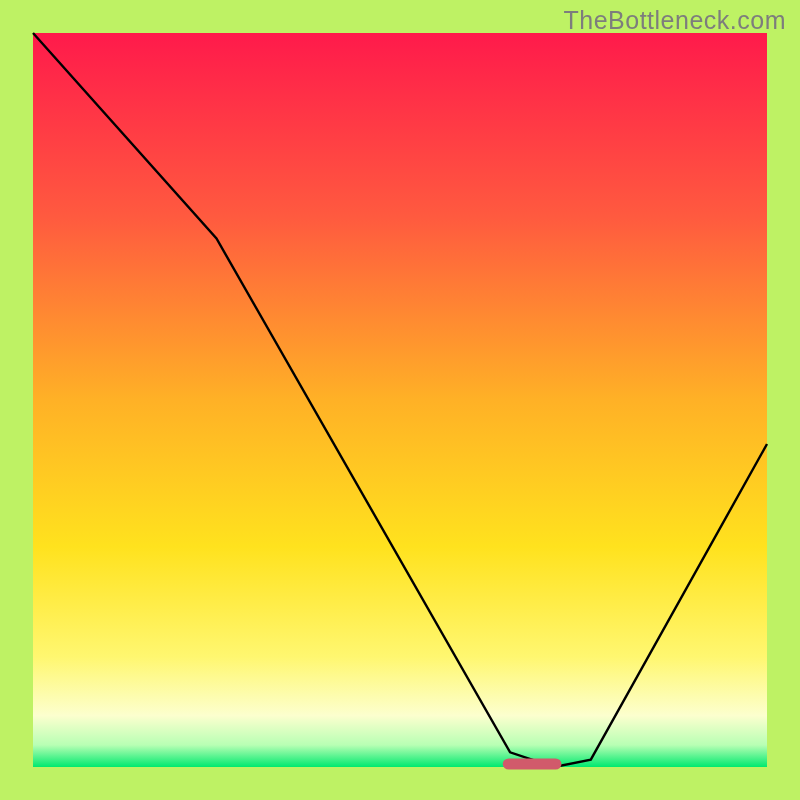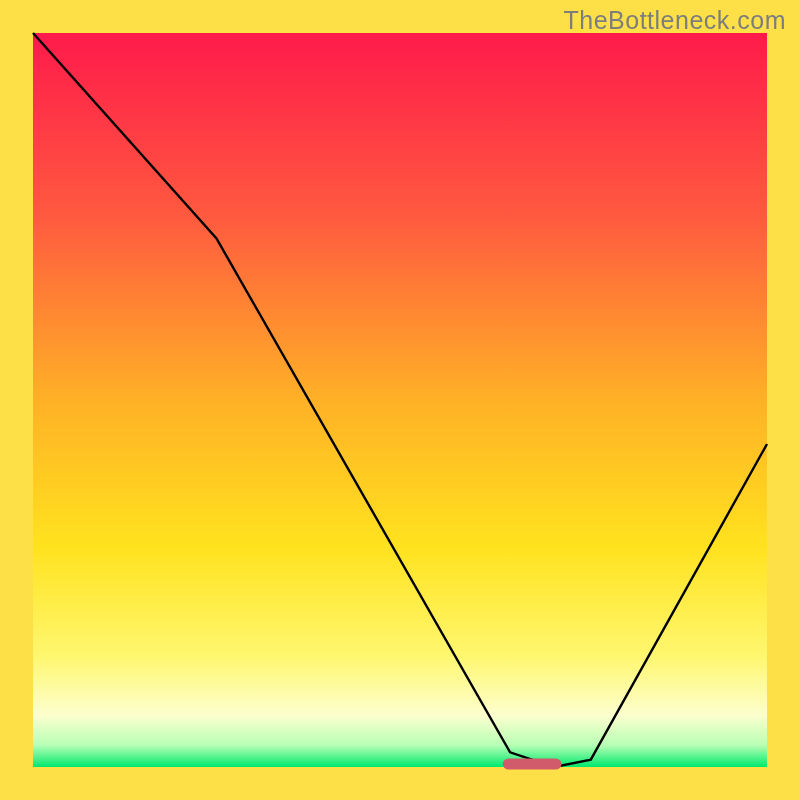--- a/index.html
+++ b/index.html
@@ -8,21 +8,21 @@
     width: 800px;
     height: 800px;
     background: #000;
     overflow: hidden;
     font-family: Arial, Helvetica, sans-serif;
   }
   .frame {
     position: relative;
     width: 800px;
     height: 800px;
-    background: #fde047;
+    background: #bef264;
   }
   .watermark {
     position: absolute;
     top: 6px;
     right: 14px;
     color: #7d7d7d;
     font-size: 25px;
     font-weight: 500;
     letter-spacing: 0.5px;
   }

